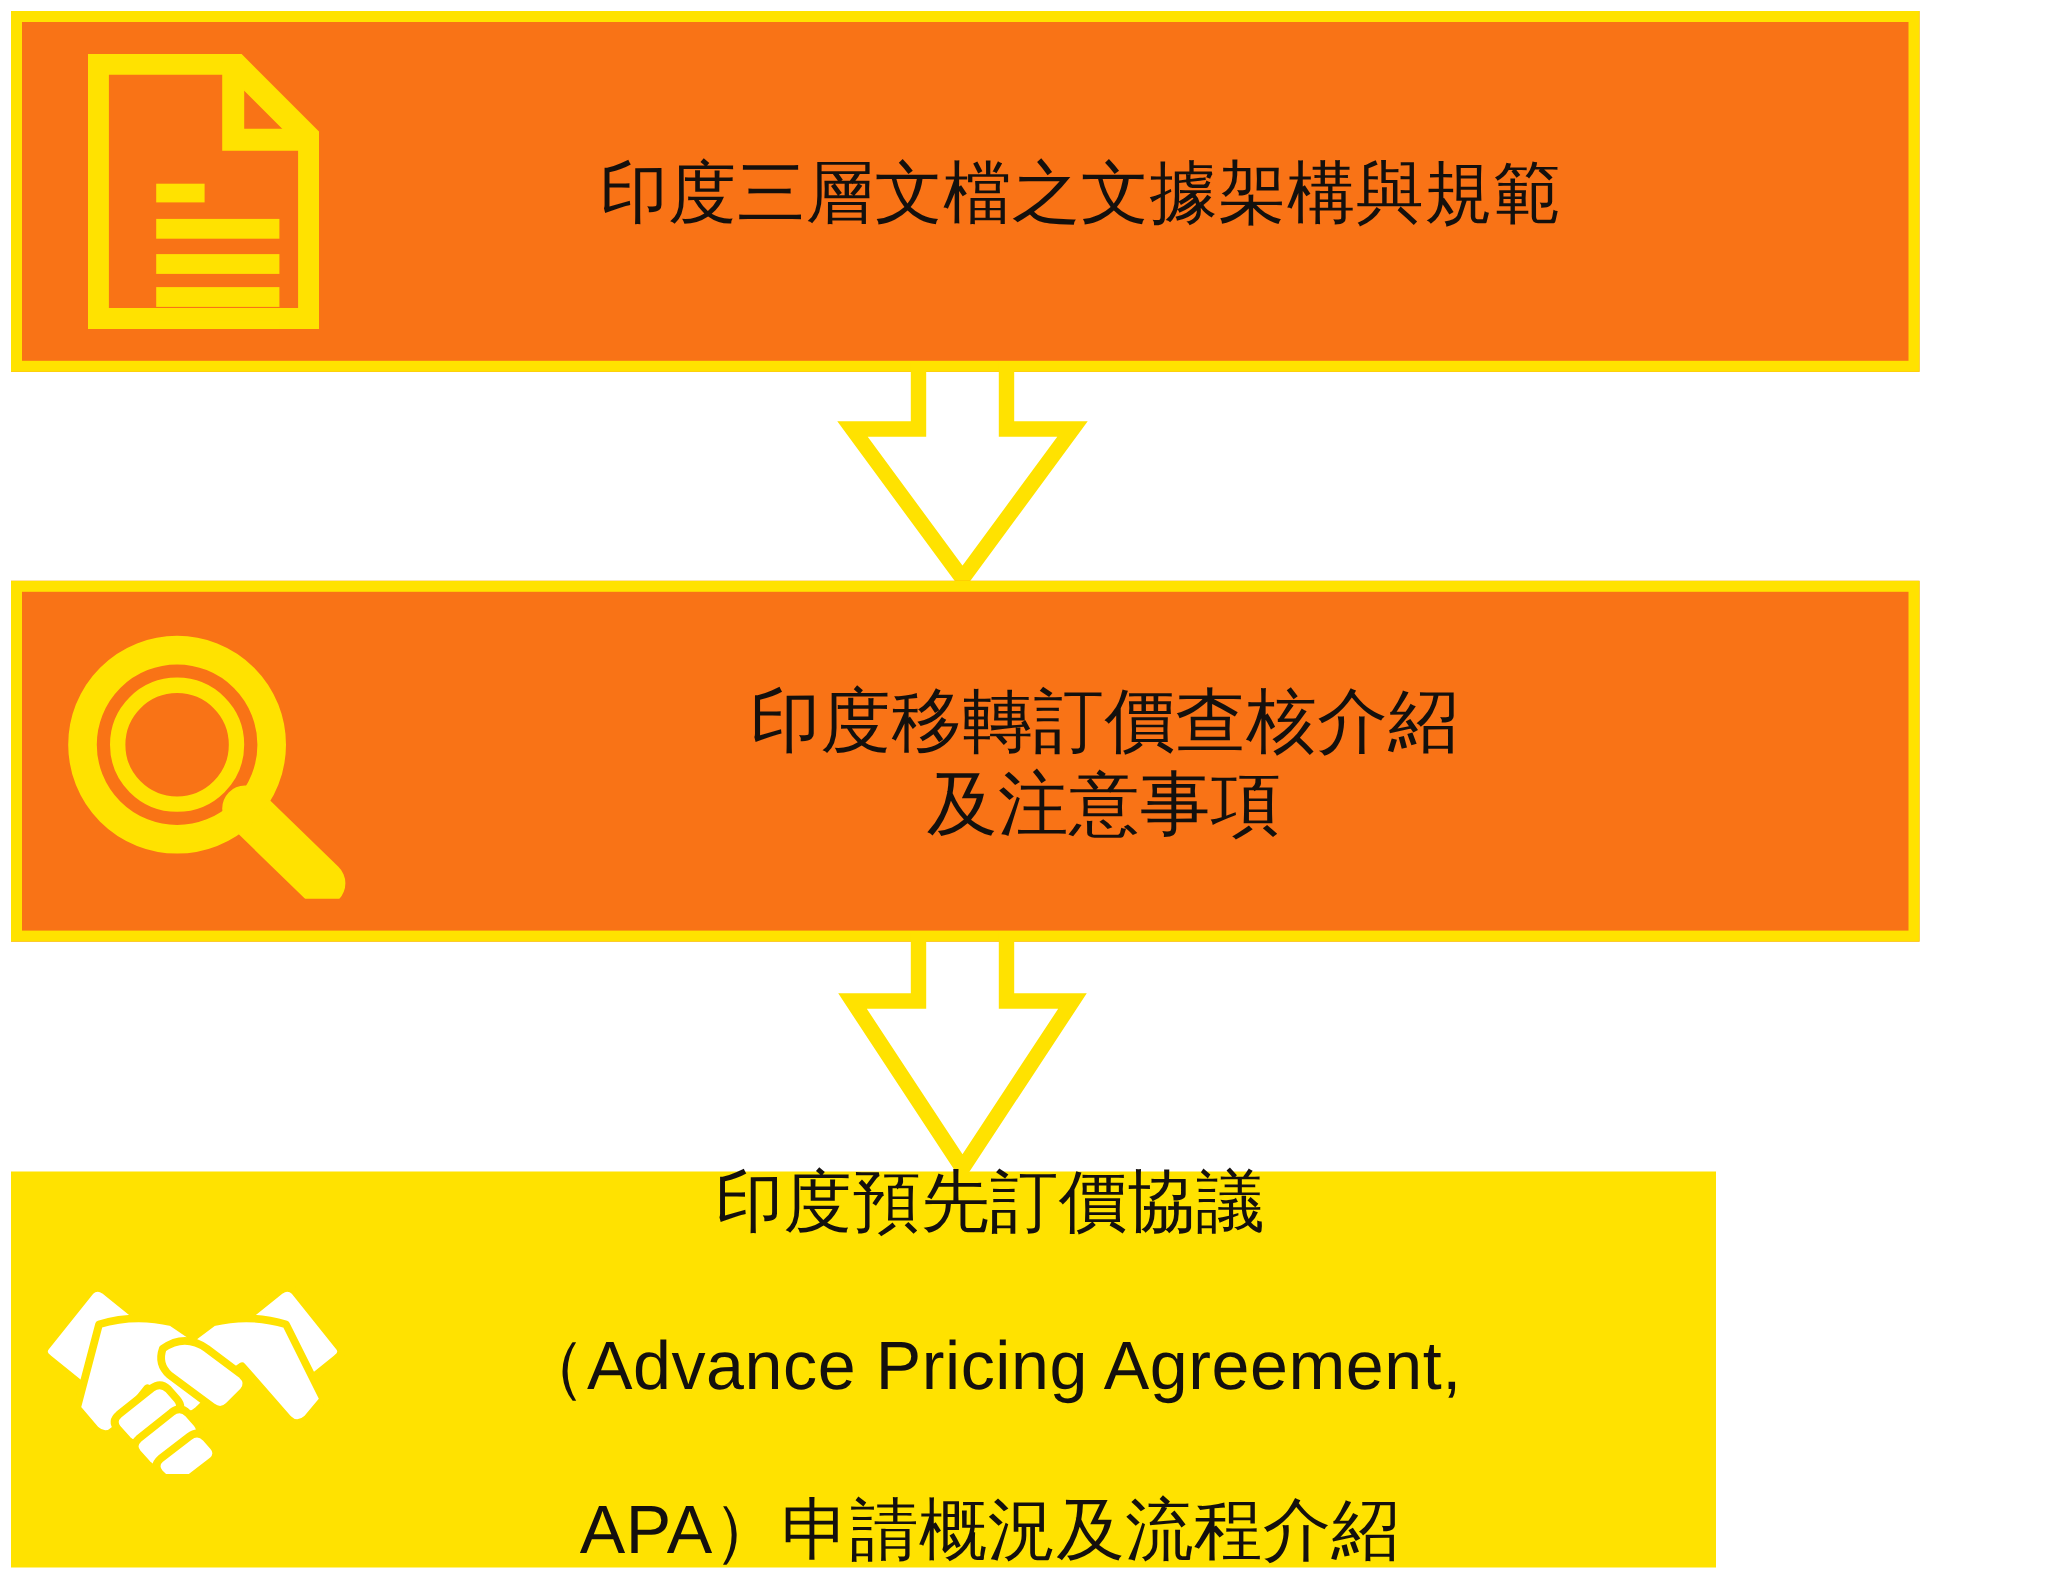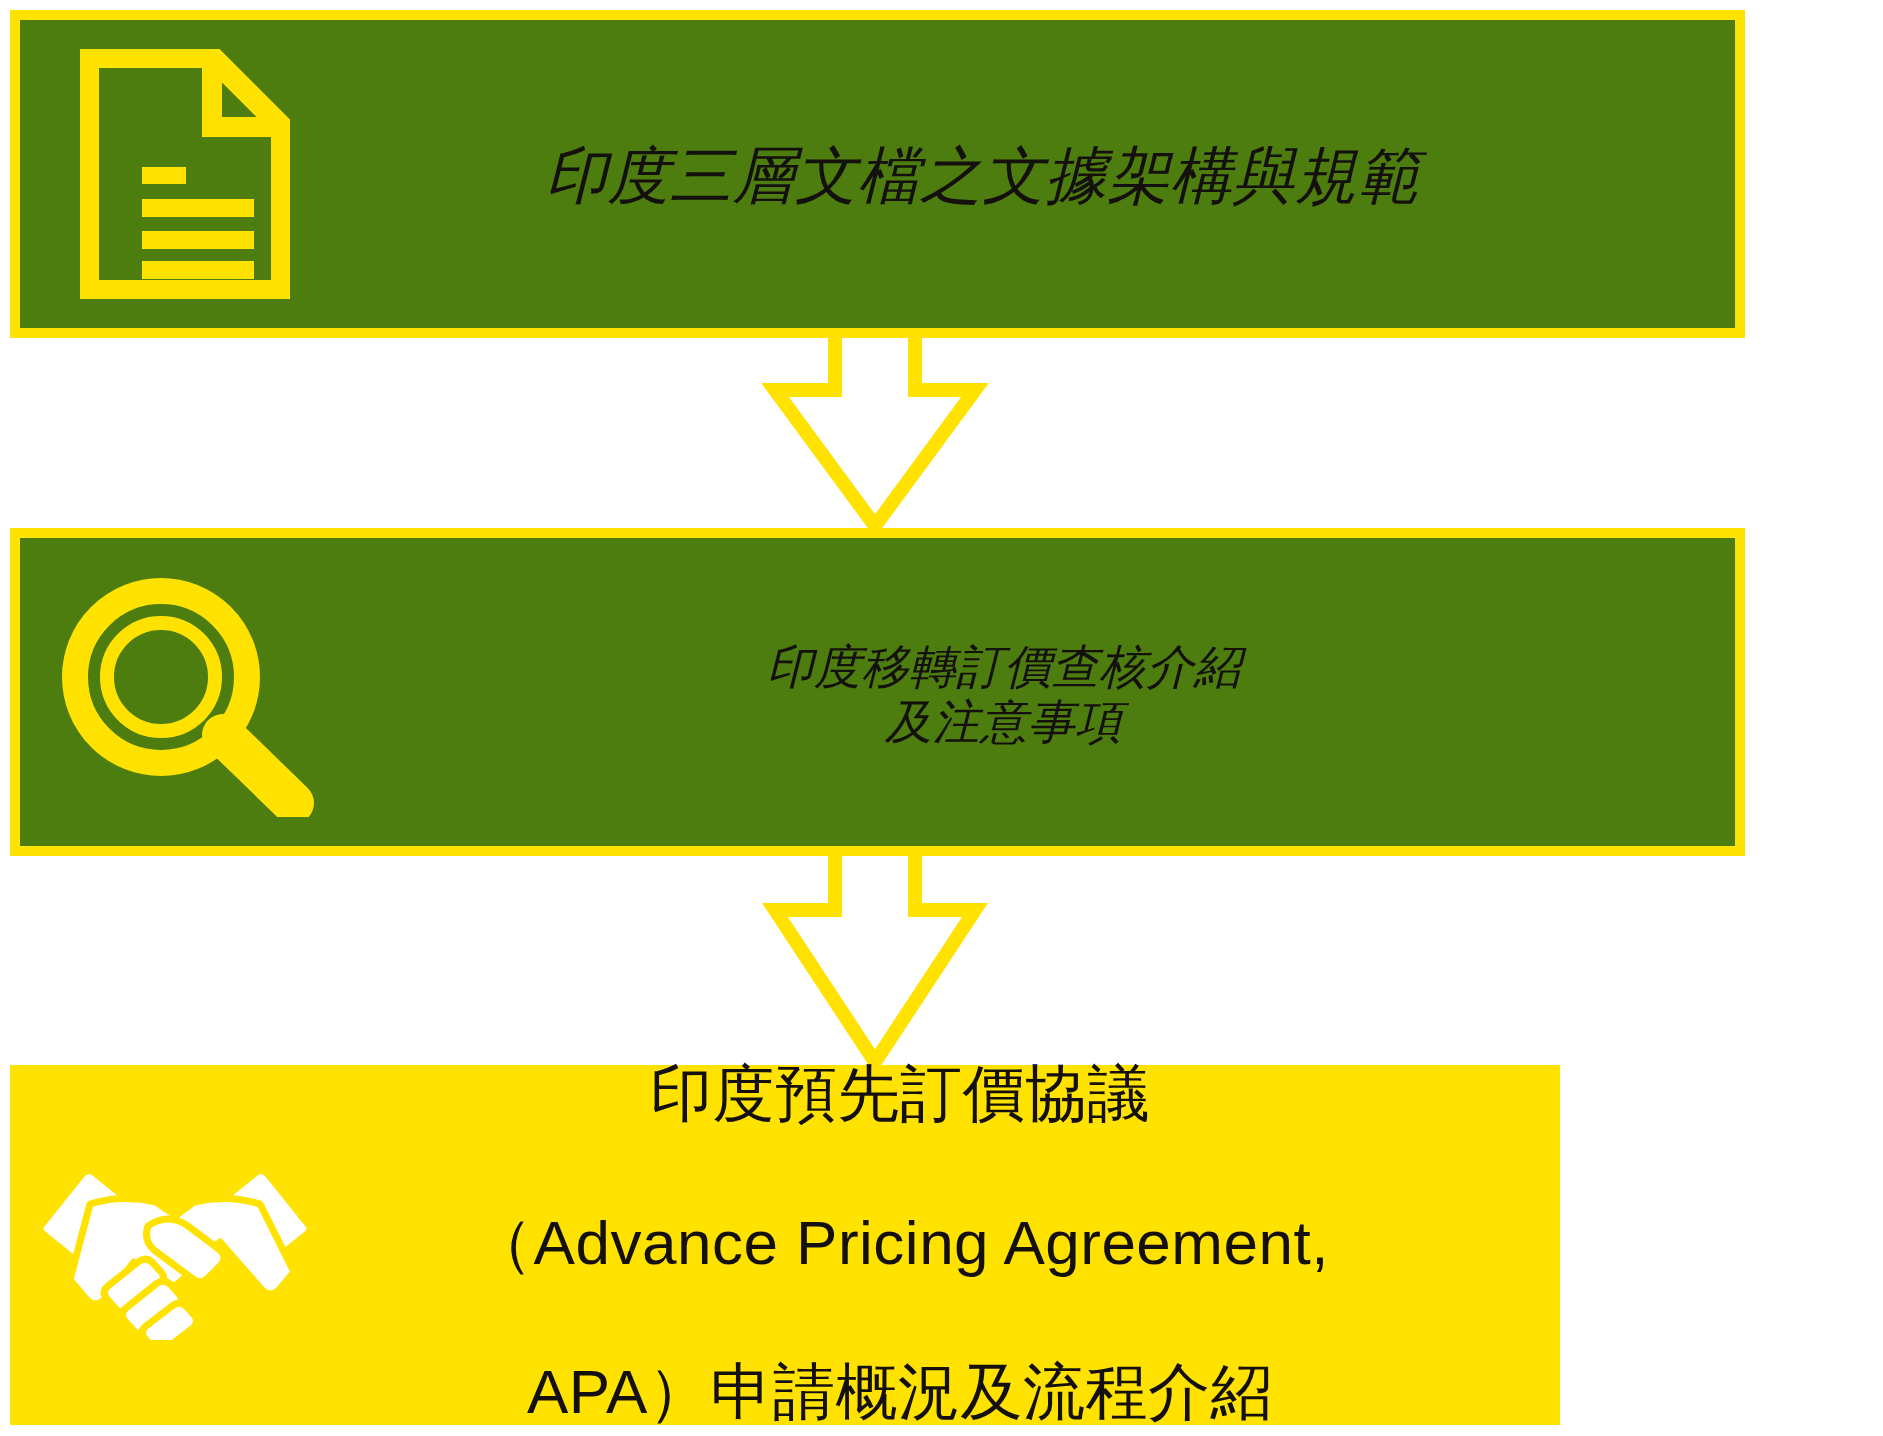--- a/index.html
+++ b/index.html
@@ -13,23 +13,22 @@
   .stage{position:absolute;left:0;top:0;width:1883px;height:1436px;}
 
   
   .step{
     position:absolute;
     box-sizing:border-box;
     display:flex;
     align-items:center;
   }
   .step.outline{
-    background:#4d7c0f;
+    background:#f97316;
     border:10px solid #FFE200;
-    font-style:italic;
   }
   .step.filled{
     background:#FFE200;
     border:0;
   }
 
   .icon-slot{
     flex:0 0 auto;
     display:flex;
     align-items:center;
@@ -55,21 +54,21 @@
     padding-right:120px;
     transform:translateY(2px);
   }
 
   
   #step2{
     left:10px;top:528px;width:1735px;height:328px;
   }
   #step2 .icon-slot{width:330px;height:300px;}
   #step2 .label{
-    font-size:47px;
+    font-size:64px;
     font-weight:400;
     padding-right:77px;
     transform:translateY(2px);
   }
 
   
   #step3{
     left:10px;top:1065px;width:1550px;height:360px;
   }
   #step3 .icon-slot{width:330px;height:300px;}

